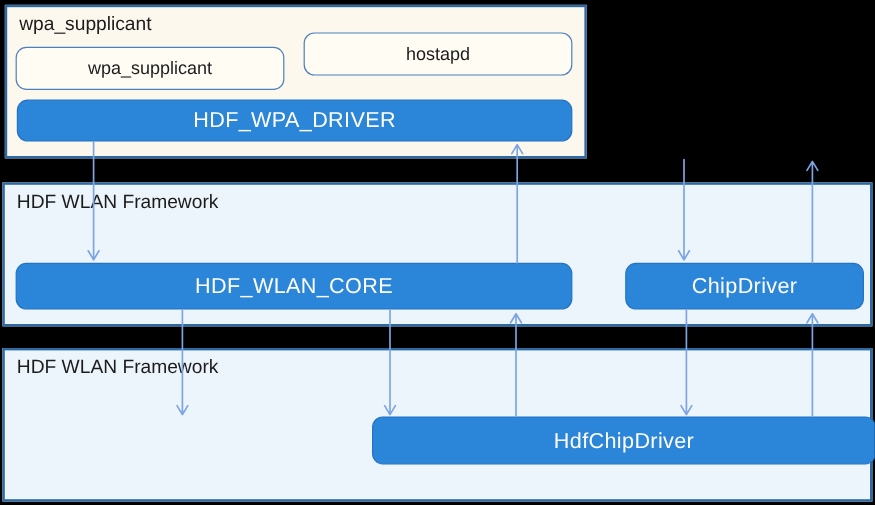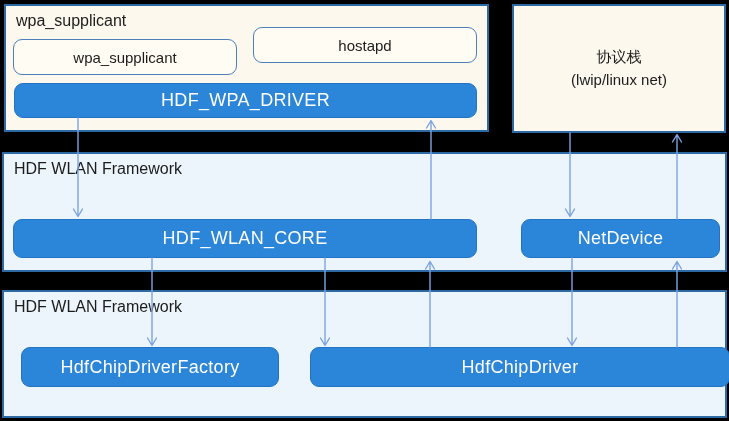--- a/index.html
+++ b/index.html
@@ -95,41 +95,34 @@
 </style>
 </head>
 <body>
 
 <div class="stage">
 
   <div class="panel cream" id="panel-wpa">
     <div class="panel-title">wpa_supplicant</div>
   </div>
 
-  <div class="panel cream" id="panel-protocol">
-    <div class="protocol-text">
-      <div>协议栈</div>
-      <div>(lwip/linux net)</div>
-    </div>
-  </div>
 
   <div class="panel lblue" id="panel-framework">
     <div class="panel-title">HDF WLAN Framework</div>
   </div>
 
   <div class="panel lblue" id="panel-chipdriver">
     <div class="panel-title">HDF WLAN Framework</div>
   </div>
 
   <div class="outline-box" id="box-wpa">wpa_supplicant</div>
   <div class="outline-box" id="box-hostapd">hostapd</div>
   <div class="blue-box" id="box-driver">HDF_WPA_DRIVER</div>
   <div class="blue-box" id="box-core">HDF_WLAN_CORE</div>
-  <div class="blue-box" id="box-netdevice">NetDevice</div>
-  <div class="blue-box" id="box-factory">HdfChipDriverFactory</div>
+  <div class="blue-box" id="box-netdevice">ChipDriver</div>
   <div class="blue-box" id="box-chip">HdfChipDriver</div>
 
   <svg class="arrows" viewBox="0 0 729 421" aria-hidden="true">
     <g>
       <path d="M78,118 V216 M73.5,209 L78,216.5 L82.5,209"></path>
     </g>
     <g>
       <path d="M431,219 V121 M426.5,128 L431,120.5 L435.5,128"></path>
     </g>
     <g>

